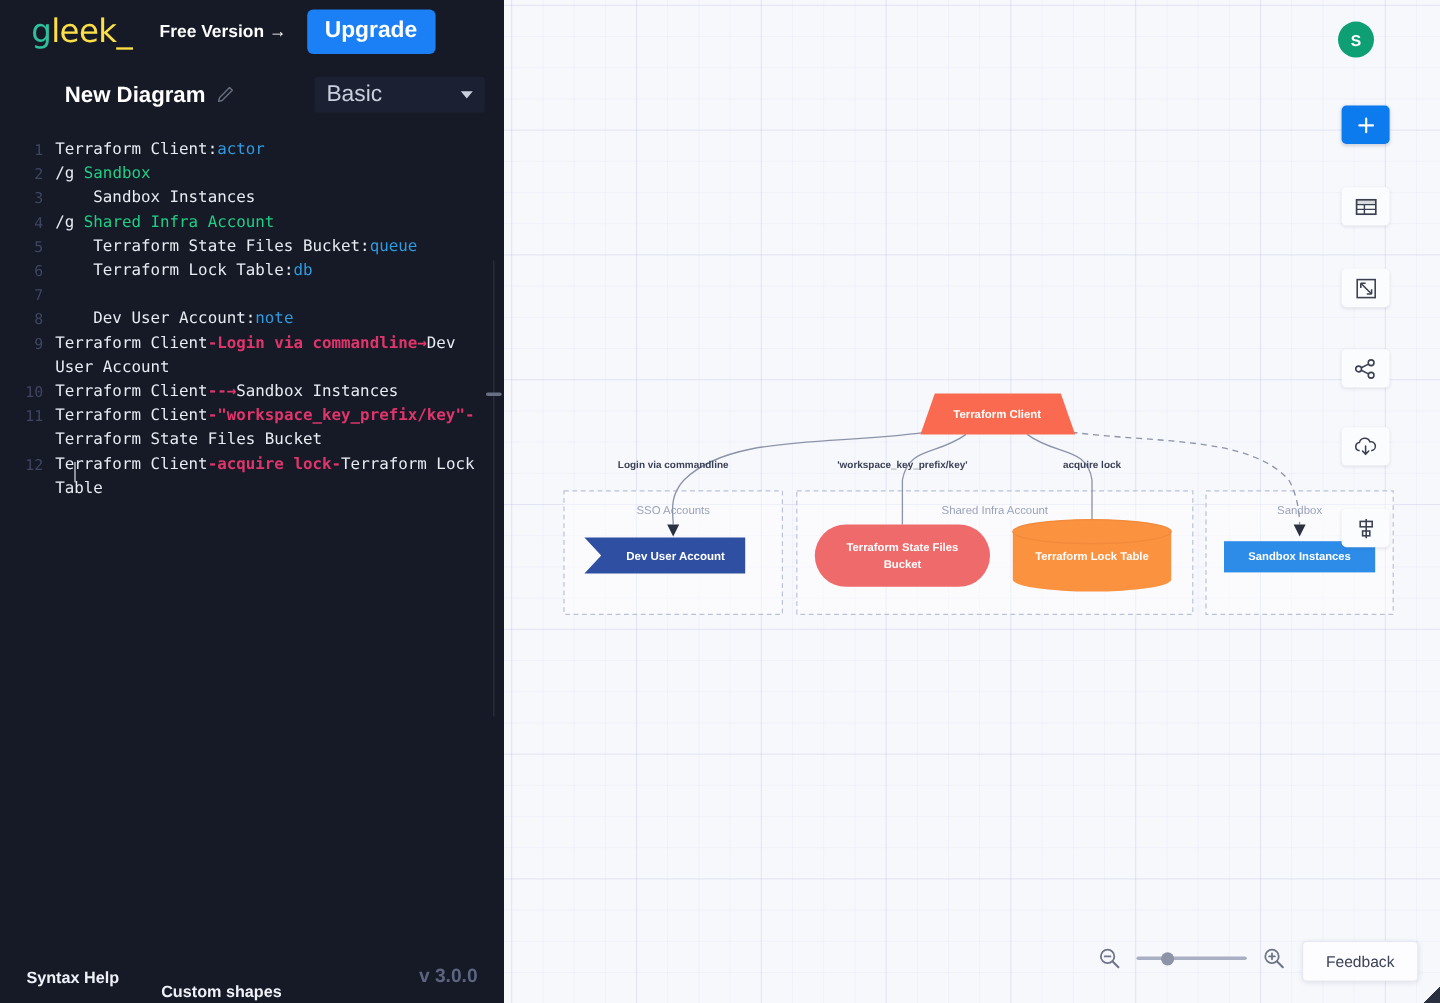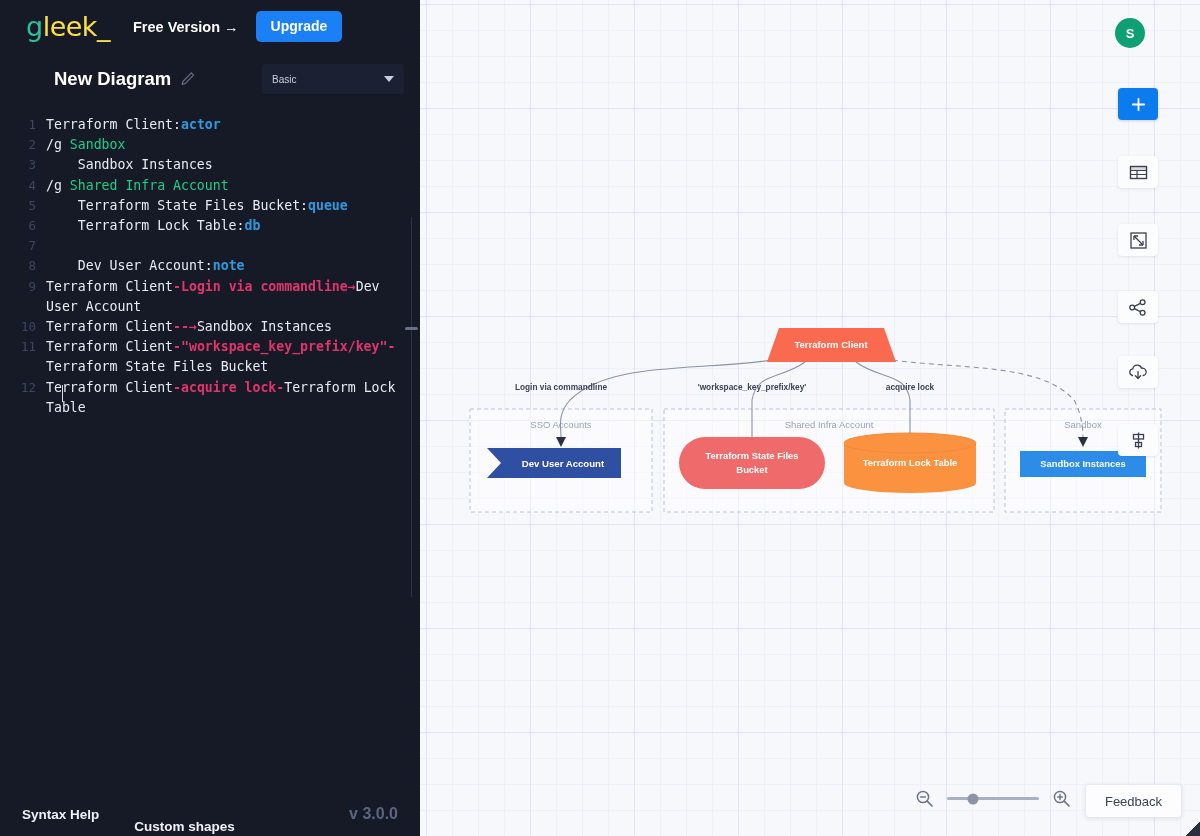--- a/index.html
+++ b/index.html
@@ -54,21 +54,21 @@
     margin-left: 23px;
     color: #ffffff;
     font-size: 14.5px;
     font-weight: bold;
     white-space: nowrap;
   }
   #upgrade-btn {
     margin-left: 17px;
     background: #1b7ff5;
     color: #fff;
-    font-size: 14px;
+    font-size: 19px;
     font-weight: bold;
     border: none;
     border-radius: 5px;
     padding: 7px 15px 8px 15px;
     cursor: pointer;
     font-family: "Liberation Sans", sans-serif;
   }
 
   
   #title-row {
@@ -101,21 +101,21 @@
     border-radius: 3px;
     position: relative;
     display: flex;
     align-items: center;
     padding: 0 10px;
     box-sizing: border-box;
     cursor: pointer;
   }
   #style-select-label {
     color: #c9cfdd;
-    font-size: 10px;
+    font-size: 19px;
   }
   #style-select-caret {
     margin-left: auto;
     width: 0; height: 0;
     border-left: 5.5px solid transparent;
     border-right: 5.5px solid transparent;
     border-top: 6px solid #c9cfdd;
   }
 
   
@@ -147,21 +147,21 @@
     line-height: 20.2px;
   }
   .ltext {
     flex: 1 1 auto;
     padding-right: 6px;
     color: #e7ebf2;
     white-space: pre-wrap;
     word-break: break-word;
     box-sizing: border-box;
   }
-  .tok-type   { color: #2f9bdf; font-weight: bold; }
+  .tok-type   { color: #2f9bdf; font-weight: normal; }
   .tok-group  { color: #1fcf84; }
   .tok-label  { color: #e0356b; font-weight: bold; }
   .tok-arrow  { color: #e0356b; font-weight: bold; }
   .tok-plain  { color: #e7ebf2; }
 
   #caret {
     position: absolute;
     left: 62px; top: 280px;
     width: 1px; height: 17px;
     background: #d8dde8;

